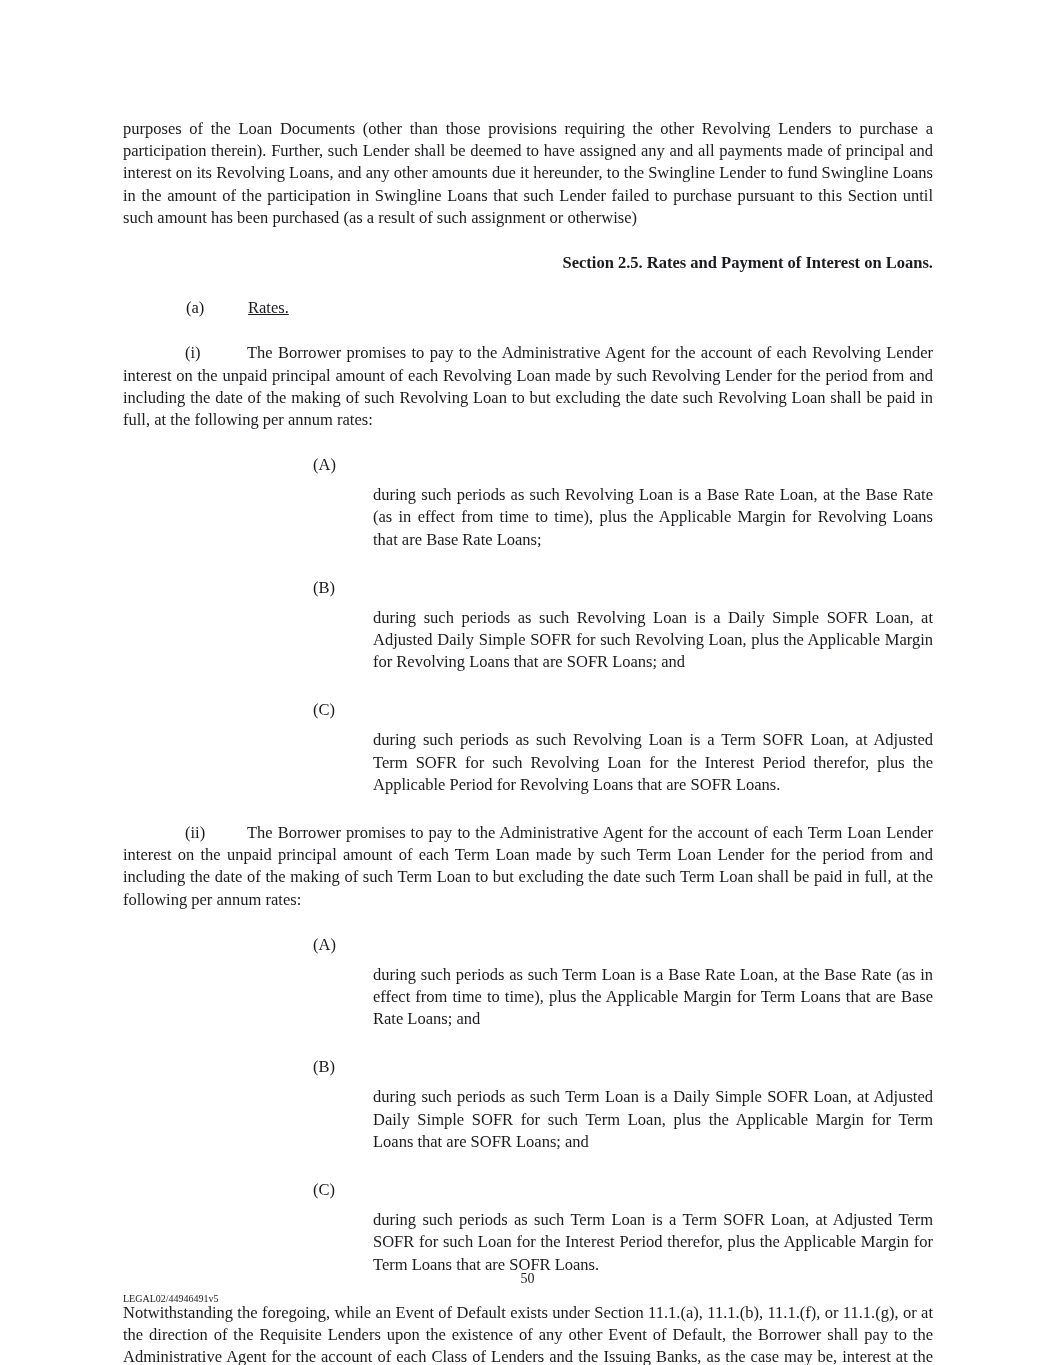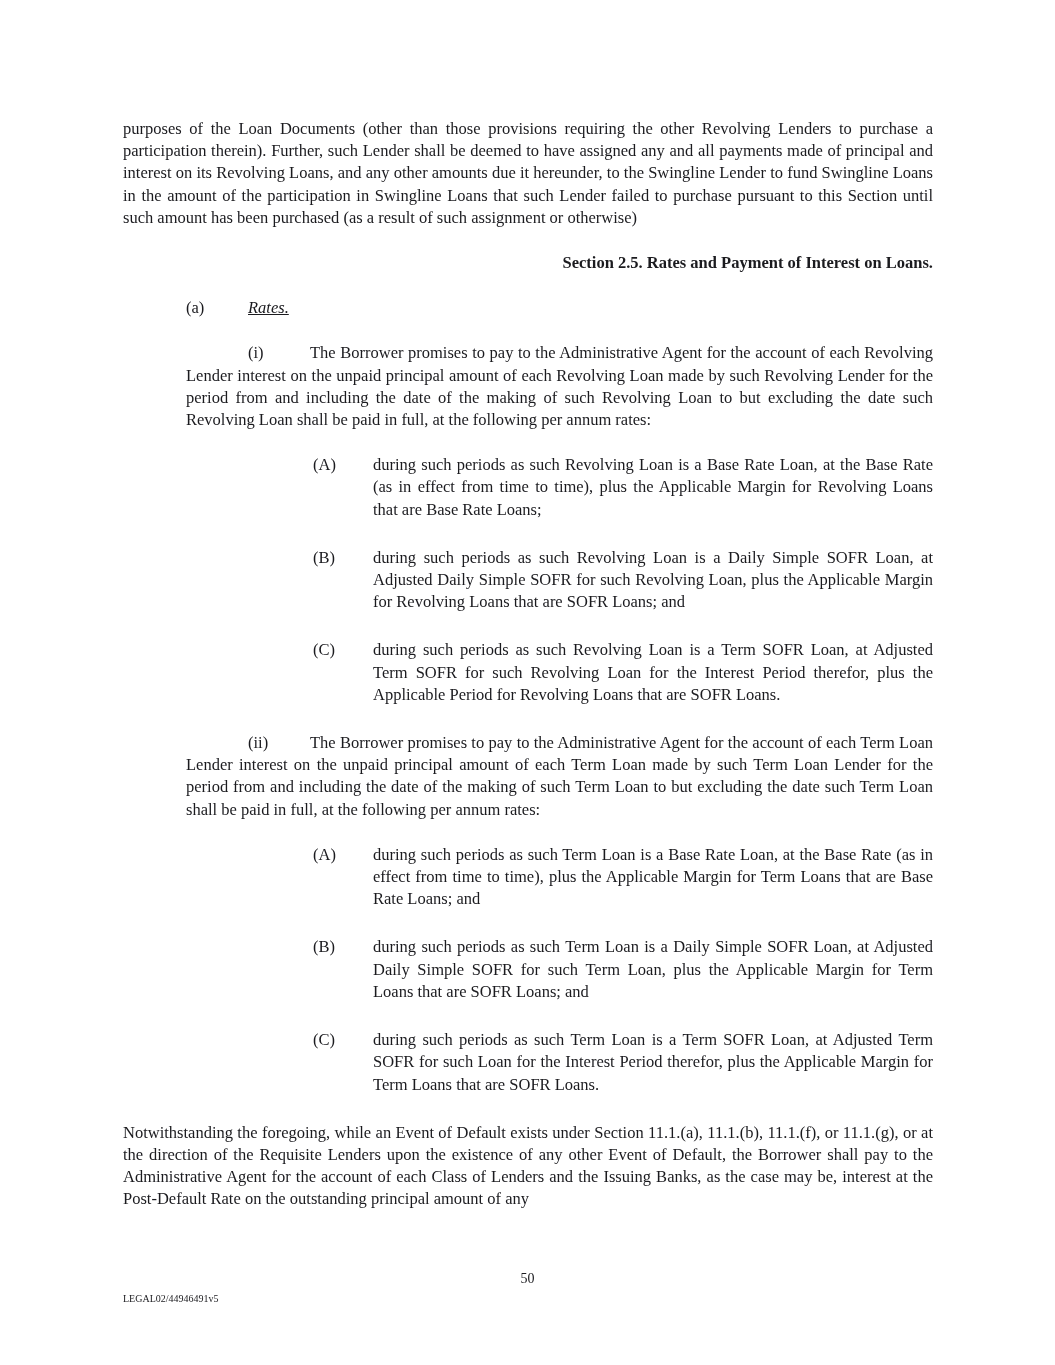--- a/index.html
+++ b/index.html
@@ -26,43 +26,42 @@
   }
   .heading {
     font-weight: bold;
     text-align: right;
   }
   .sub {
     margin-left: 63px;
     text-align: left;
   }
   .clause {
-    margin-left: 63px;
     text-indent: 62px;
     text-align: justify;
   }
   .marker {
     display: inline-block;
     width: 62px;
     text-indent: 0;
   }
   .underlined {
     text-decoration: underline;
-    font-style: italic;
   }
   .abc {
     display: flex;
     margin: 0 0 26px 190px;
   }
   .abc-marker {
     flex: 0 0 60px;
   }
   .abc-text {
     flex: 1;
     text-align: justify;
+    margin-top: 30px;
   }
   .page-number {
     position: absolute;
     left: 0;
     right: 0;
     bottom: 78px;
     text-align: center;
     font-size: 14px;
     line-height: 16px;
   }

